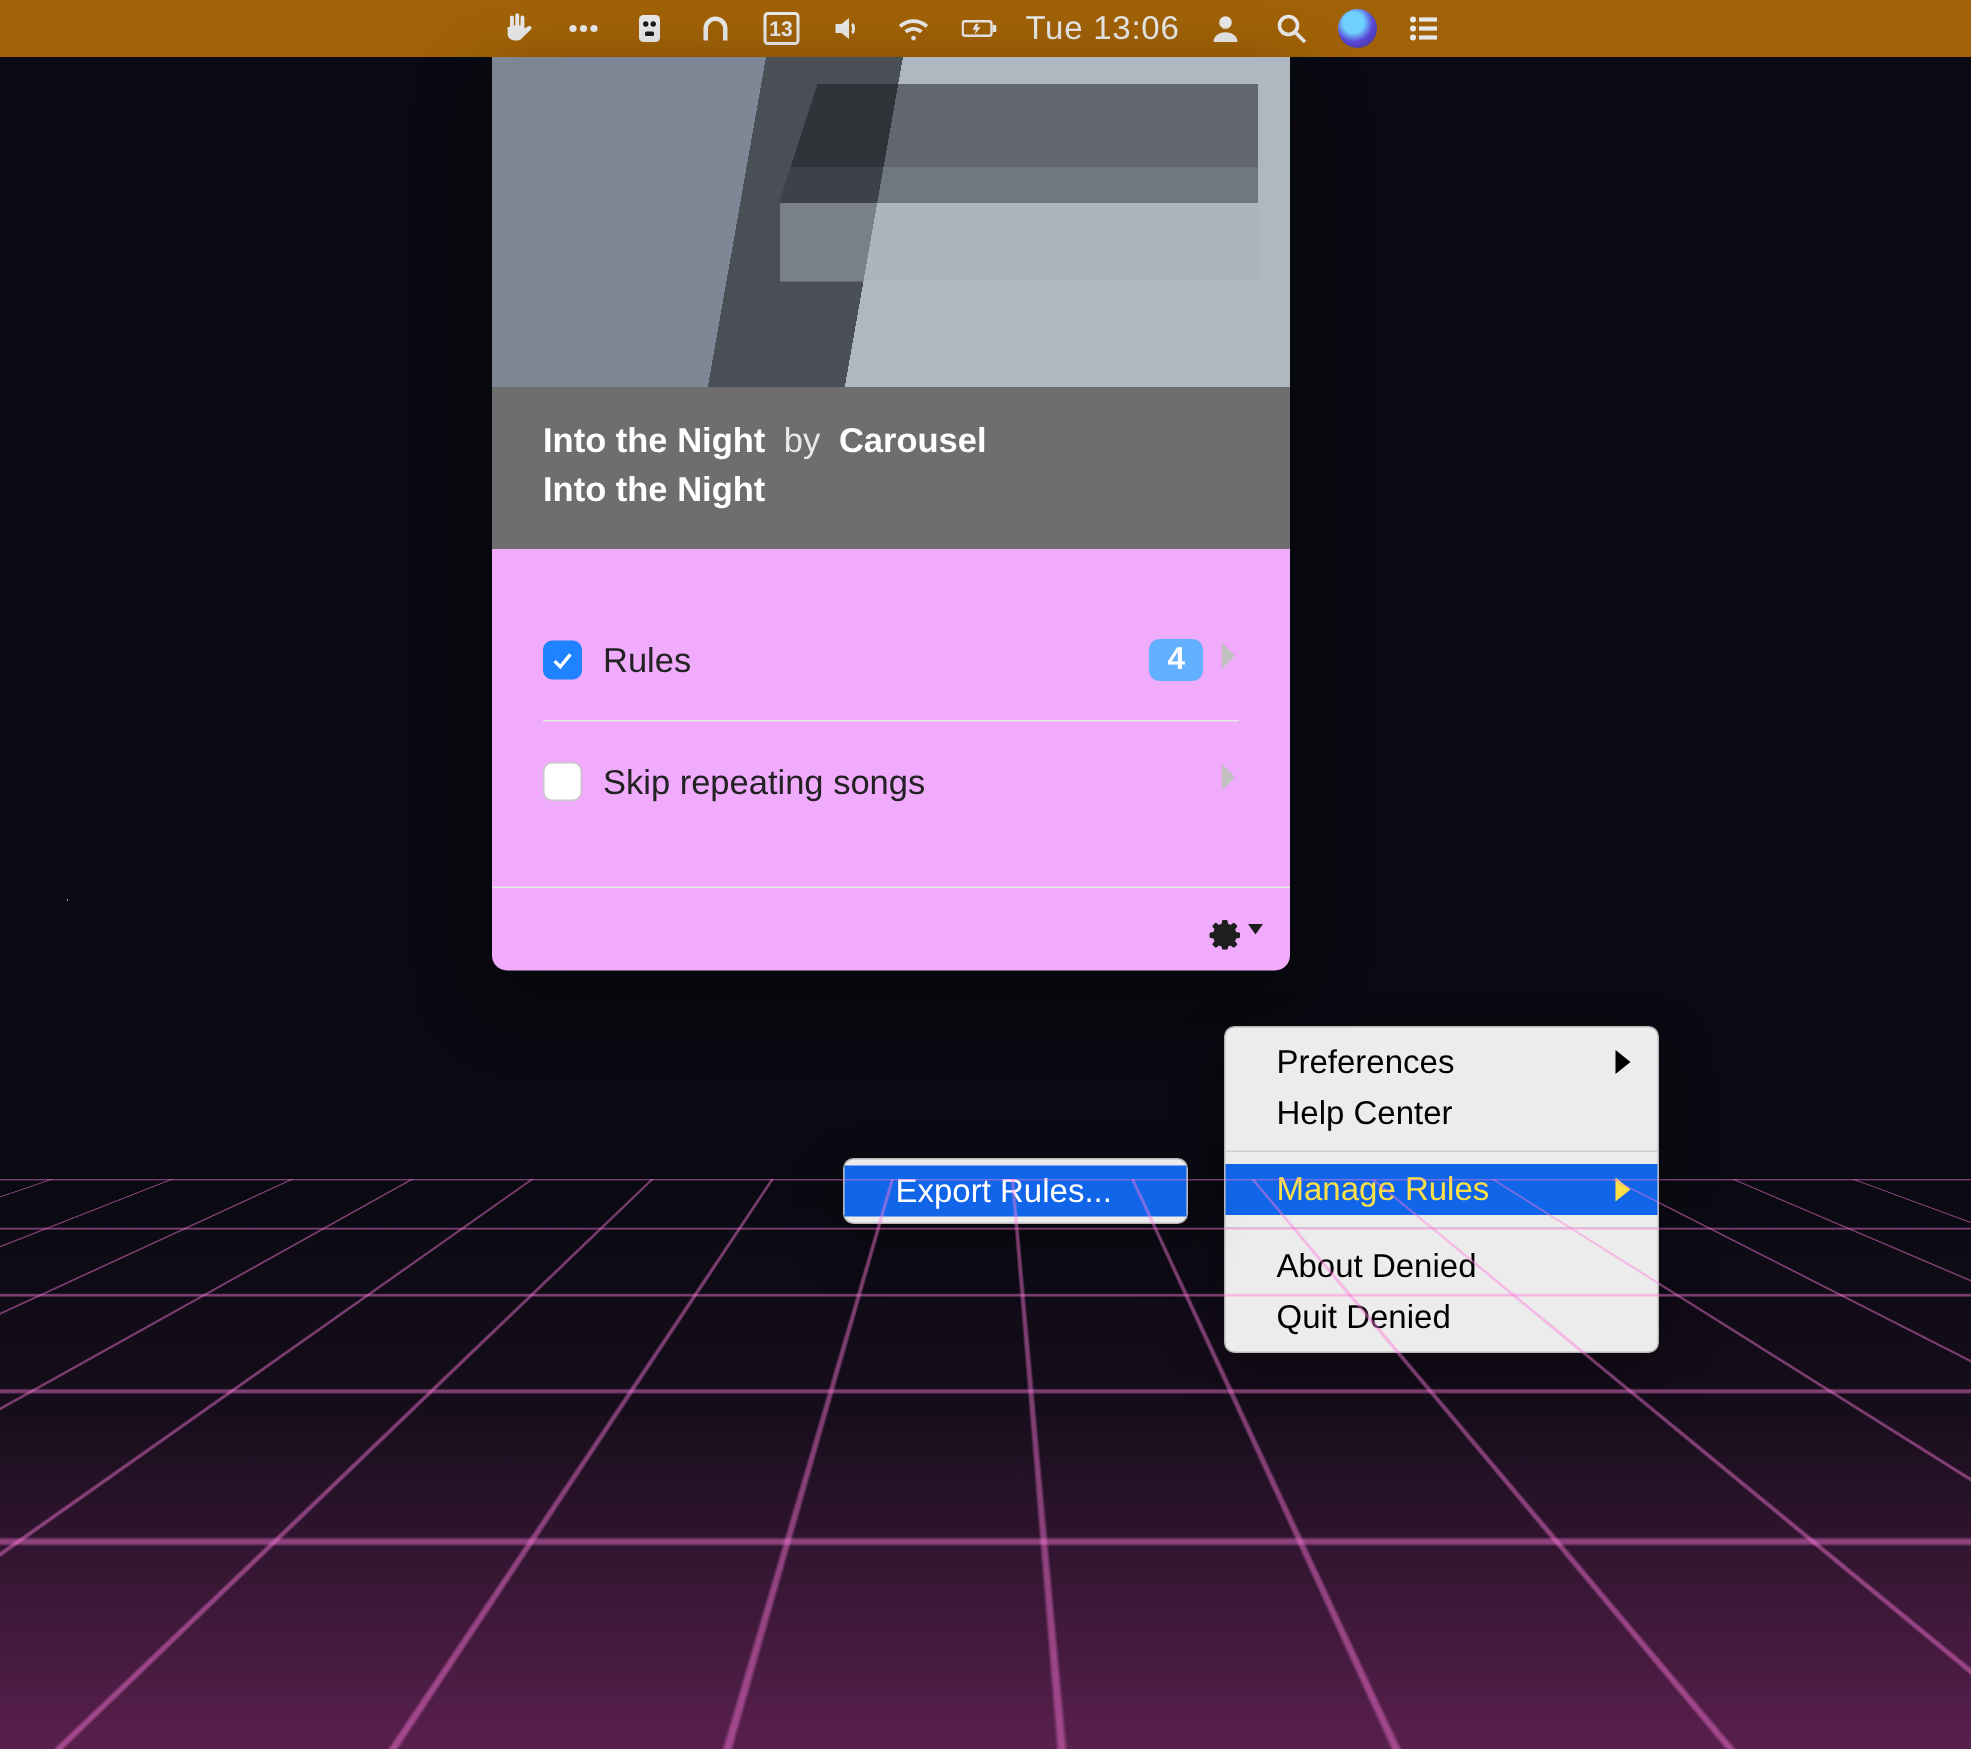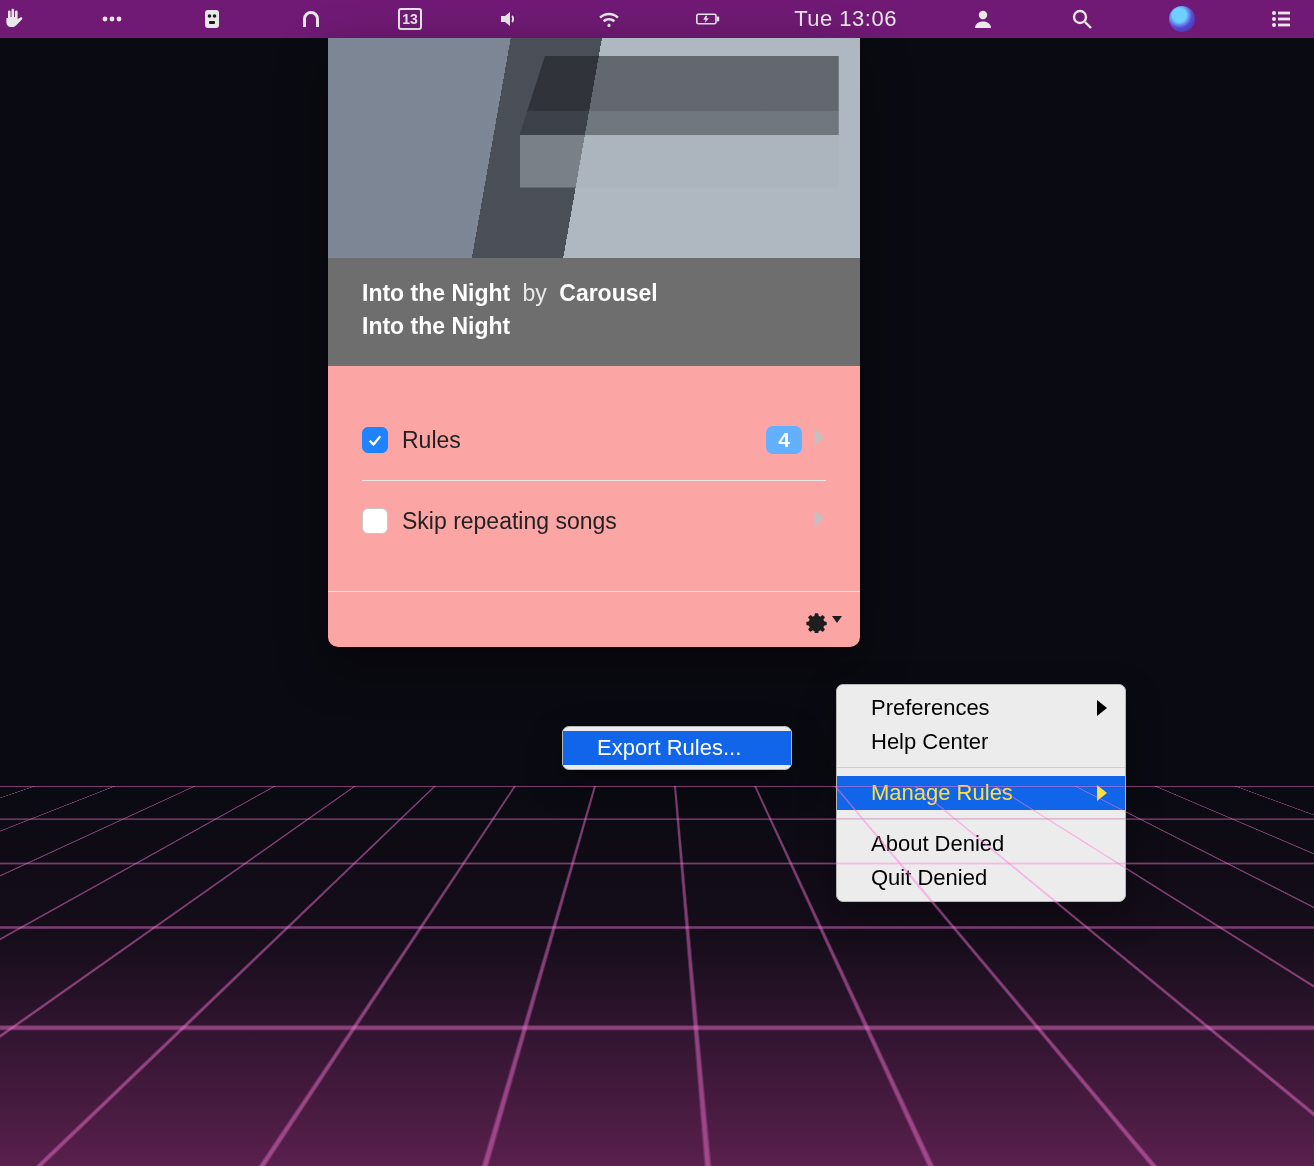--- a/index.html
+++ b/index.html
@@ -43,23 +43,23 @@
     transform: perspective(400px) rotateX(62deg);
     transform-origin: top center;
     filter: blur(0.5px);
   }
 
   
   .menubar {
     position: absolute;
     top: 0; left: 0; right: 0;
     height: 38px;
-    background: #701a75;
+    background: #a16207;
     display: flex;
-    justify-content: space-between;
+    justify-content: center;
     align-items: center;
     gap: 18px;
     padding: 0 20px 0 0;
     color: #e8e8e8;
     font-size: 22px;
   }
   .menubar .mb-icon { display:flex; align-items:center; justify-content:center; width:26px; height:26px; }
   .menubar .mb-icon svg { width: 24px; height: 24px; fill: #e8e8e8; }
   .menubar .calendar-box {
     width:24px; height:22px; border:2px solid #e8e8e8; border-radius:3px;
@@ -72,21 +72,21 @@
     background: radial-gradient(circle at 40% 35%, #6fd0ff 0 30%, #5a49d6 55%, #3a2a7a 100%);
     position: relative;
   }
 
   
   .popover {
     position: absolute;
     top: 38px;
     left: 328px;
     width: 532px;
-    background: #fca5a5;
+    background: #f0abfc;
     border-radius: 0 0 10px 10px;
     box-shadow: 0 18px 50px rgba(0,0,0,0.45);
     overflow: visible;
   }
   .album-art {
     height: 220px;
     position: relative;
     background:
       linear-gradient( to bottom, rgba(130,140,155,0.35), rgba(130,140,155,0.35) ),
       linear-gradient( 100deg, #7a8491 0 32%, #2b2e33 32% 48%, #c7cfd6 48% 100% );
@@ -146,21 +146,21 @@
     margin-top: 30px;
   }
   .gear-btn { display:flex; align-items:center; gap:3px; color:#222; }
   .gear-btn svg { width:26px; height:26px; fill:#1e1e1e; }
   .gear-caret { width:0; height:0; border-left:5px solid transparent; border-right:5px solid transparent; border-top:7px solid #1e1e1e; }
 
   
   .ctxmenu {
     position:absolute;
     top: 684px;
-    left: 836px;
+    left: 816px;
     width: 290px;
     background: #ececec;
     border: 1px solid #b7b7b7;
     border-radius: 7px;
     box-shadow: 0 14px 34px rgba(0,0,0,0.35);
     padding: 6px 0;
     font-size: 22px;
   }
   .ctxmenu .item {
     padding: 4px 18px 4px 34px;
@@ -172,21 +172,21 @@
   .ctxmenu .arrow-r {
     width:0;height:0;
     border-top:8px solid transparent;
     border-bottom:8px solid transparent;
     border-left:10px solid currentColor;
   }
 
   
   .submenu {
     position:absolute;
-    top: 726px;
+    top: 772px;
     left: 562px;
     width: 230px;
     background: #ececec;
     border: 1px solid #b7b7b7;
     border-radius: 7px;
     box-shadow: 0 14px 34px rgba(0,0,0,0.35);
     padding: 4px 0;
     font-size: 22px;
   }
   .submenu .item { padding: 4px 16px 4px 34px; color:#000; }

